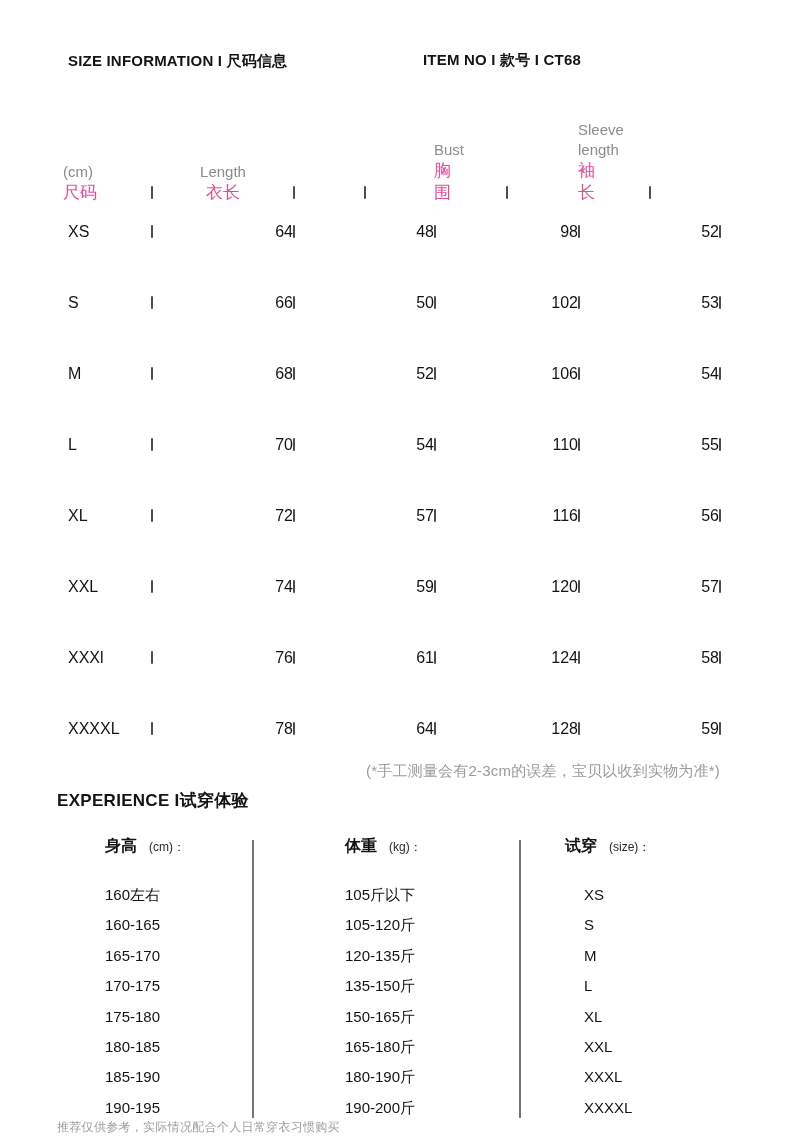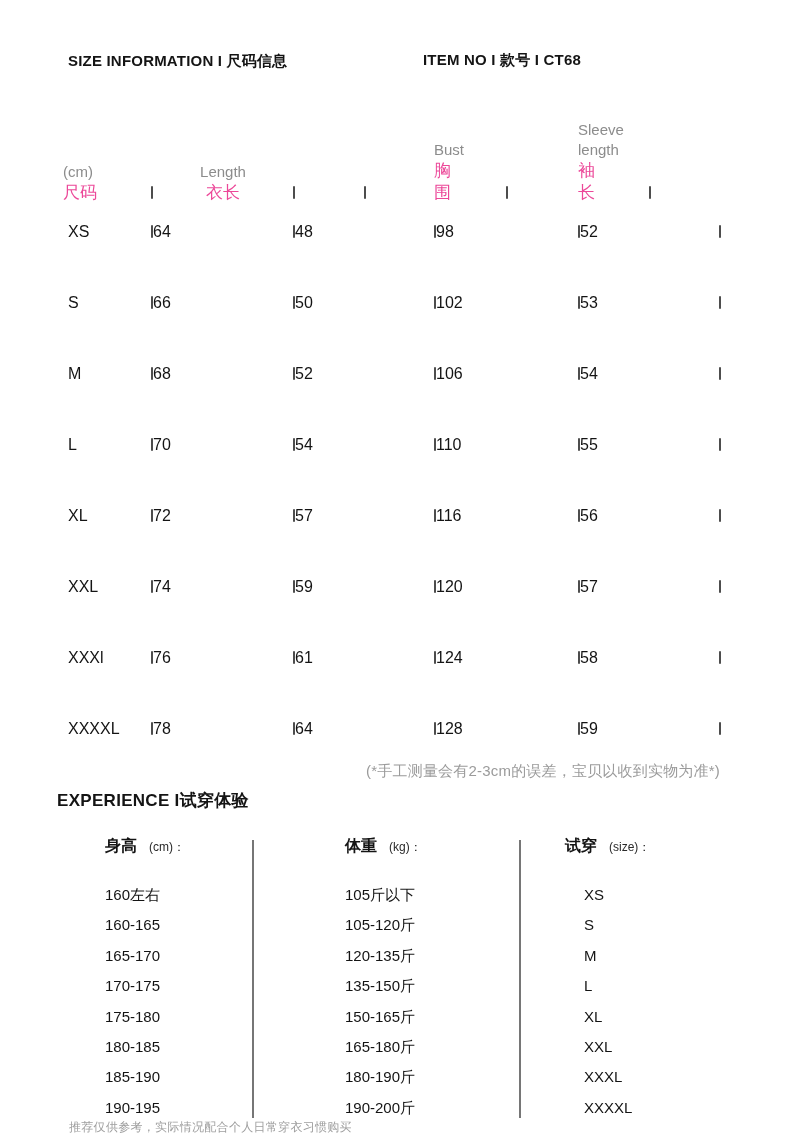--- a/index.html
+++ b/index.html
@@ -23,21 +23,21 @@
   .stable-head { position:absolute; left:60px; top:120px; align-items:end; }
   .stable-head .en { font-size:15px; color:#8c8c8c; text-align:center; line-height:20px; font-weight:400; }
   .stable-head .zh { font-size:17px; color:#ec4899; text-align:center; line-height:22px; font-weight:500; }
   .stable-head .c1 .en, .stable-head .c1 .zh { text-align:left; padding-left:3px; }
   .sep { width:2px; height:13px; background:#4d4d4d; border-radius:1px; justify-self:center; }
   .stable-head .sep { margin-bottom:5px; }
 
   .stable-body { position:absolute; left:60px; top:196px; }
   .srow.data { height:71px; }
   .cell-size { font-size:16px; padding-left:8px; font-weight:500; }
-  .cell-val  { font-size:16px; text-align:left; font-weight:500; }
+  .cell-val  { font-size:16px; text-align:right; font-weight:500; }
 
   .note {
     position:absolute; right:70px; top:762px;
     font-size:15px; color:#9b9b9b; letter-spacing:.2px;
   }
 
   
   .exp-heading { position:absolute; left:57px; top:789px; font-size:17px; font-weight:600; letter-spacing:.3px; }
 
   .exp { position:absolute; left:0; top:832px; width:790px; height:292px; }
@@ -51,21 +51,21 @@
   .exp-div { position:absolute; top:8px; width:2px; height:278px; background:#767676; }
   .exp-div.d1 { left:252px; }
   .exp-div.d2 { left:519px; }
 
   .exp-col { position:absolute; top:40px; font-size:15px;margin-top:8px; }
   .exp-col > div { height:30.4px; line-height:30.4px; }
   .exp-col.v1 { left:105px; }
   .exp-col.v2 { left:345px; }
   .exp-col.v3 { left:584px; }
 
-  .footer { position:absolute; left:69px; top:1119px; font-size:12px; color:#9e9e9e; letter-spacing:.3px; }
+  .footer { position:absolute; left:57px; top:1119px; font-size:12px; color:#9e9e9e; letter-spacing:.3px; }
 </style>
 </head>
 <body>
 
 <div class="title-left">SIZE INFORMATION I 尺码信息</div>
 <div class="title-right">ITEM NO I 款号 I CT68</div>
 
 <div class="srow stable-head">
   <div class="c1">
     <div class="en">(cm)</div>

